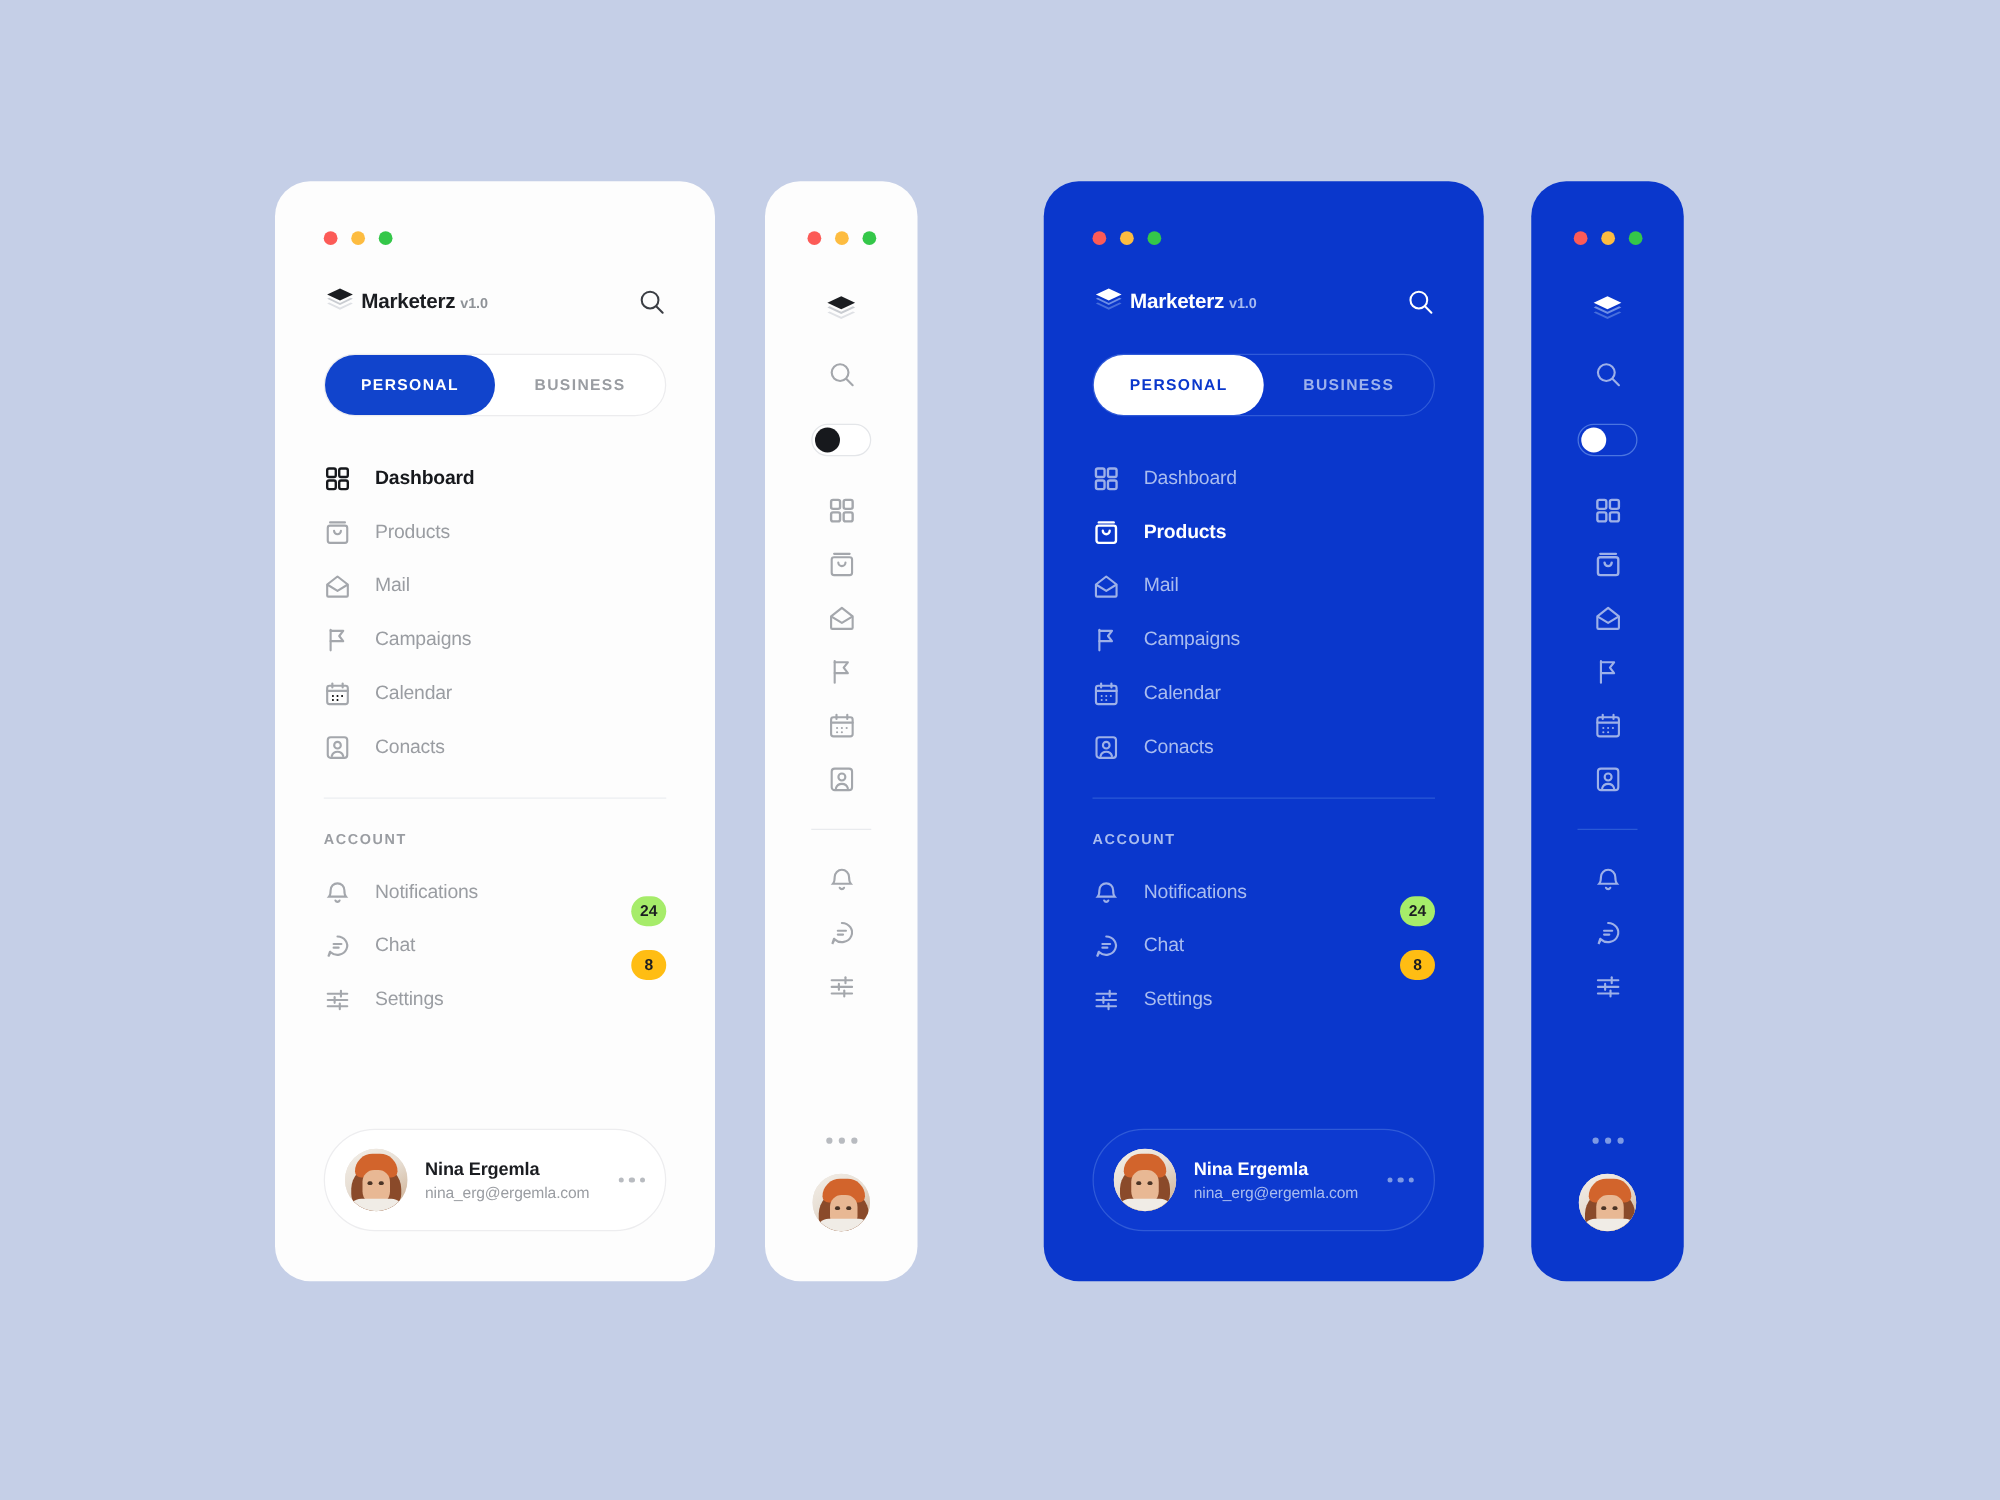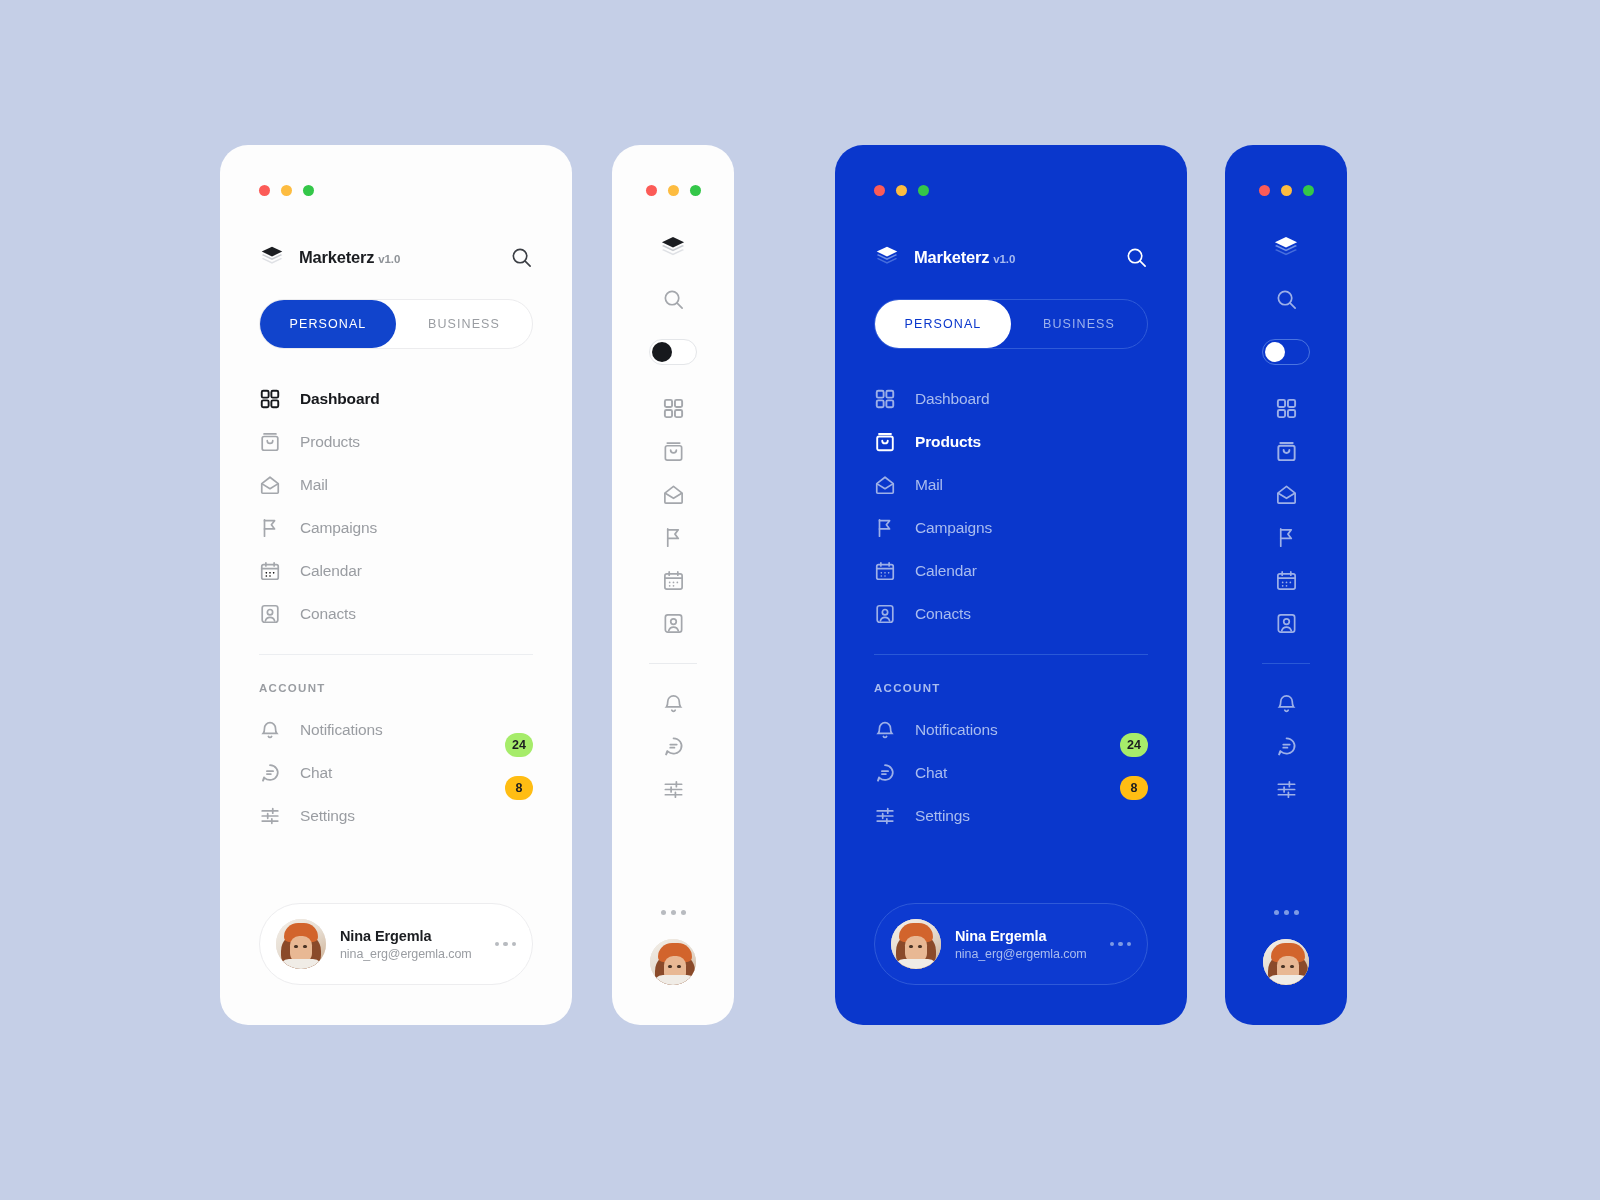--- a/index.html
+++ b/index.html
@@ -27,42 +27,42 @@
   .dot.red { background: #fc5b57; }
   .dot.yellow { background: #fdbc40; }
   .dot.green { background: #34c749; }
 
   
   .pad { padding: 0 39px; }
   .traffic-row { padding: 40px 39px 0 39px; }
   .rail .traffic-row { padding: 40px 0 0 0; justify-content: center; display: flex; }
 
   .brand-row {
-    display: flex; align-items: center; gap: 14px;
-    margin-top: 48px;
+    display: flex; align-items: center; gap: 4px;
+    margin-top: 32px;
   }
   .brand-name { font-size: 16.5px; font-weight: 600; letter-spacing: -0.2px; }
   .brand-ver  { font-size: 11.5px; font-weight: 700; margin-left: 4px; letter-spacing: -0.1px; }
   .light .brand-name { color: #1b1d21; }
   .light .brand-ver  { color: #8e9297; }
   .blue  .brand-name { color: #ffffff; }
   .blue  .brand-ver  { color: #a8bbf0; }
   .brand-spacer { flex: 1; }
 
   
   .tabs {
     margin-top: 29px; height: 50px; border-radius: 25px;
     display: flex; align-items: center; position: relative;
   }
   .light .tabs { border: 1px solid #ececee; background: #fff; }
   .blue  .tabs { border: 1px solid #2f5ad8; background: transparent; }
   .tab {
     flex: 1; height: 100%; border-radius: 25px;
     display: flex; align-items: center; justify-content: center;
-    font-size: 12.5px; font-weight: 400; letter-spacing: 1.1px;
+    font-size: 12.5px; font-weight: 700; letter-spacing: 1.1px;
     cursor: pointer; user-select: none;
   }
   .light .tab.active   { background: #1144cc; color: #fff; }
   .light .tab.inactive { color: #9a9da2; }
   .blue  .tab.active   { background: #ffffff; color: #0a37cc; }
   .blue  .tab.inactive { color: #9db2ed; }
 
   
   .nav { margin-top: 28px; }
   .nav-item {

